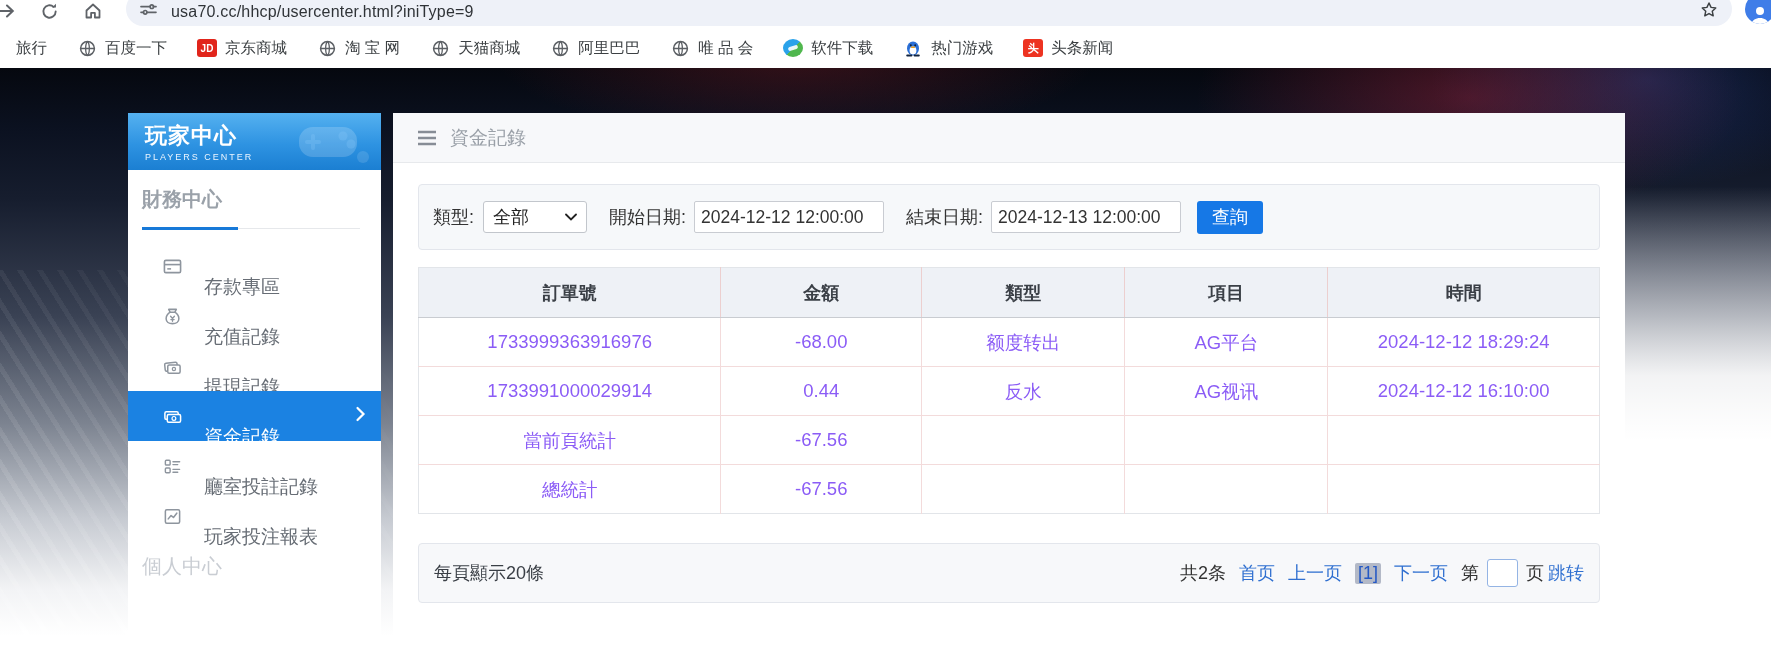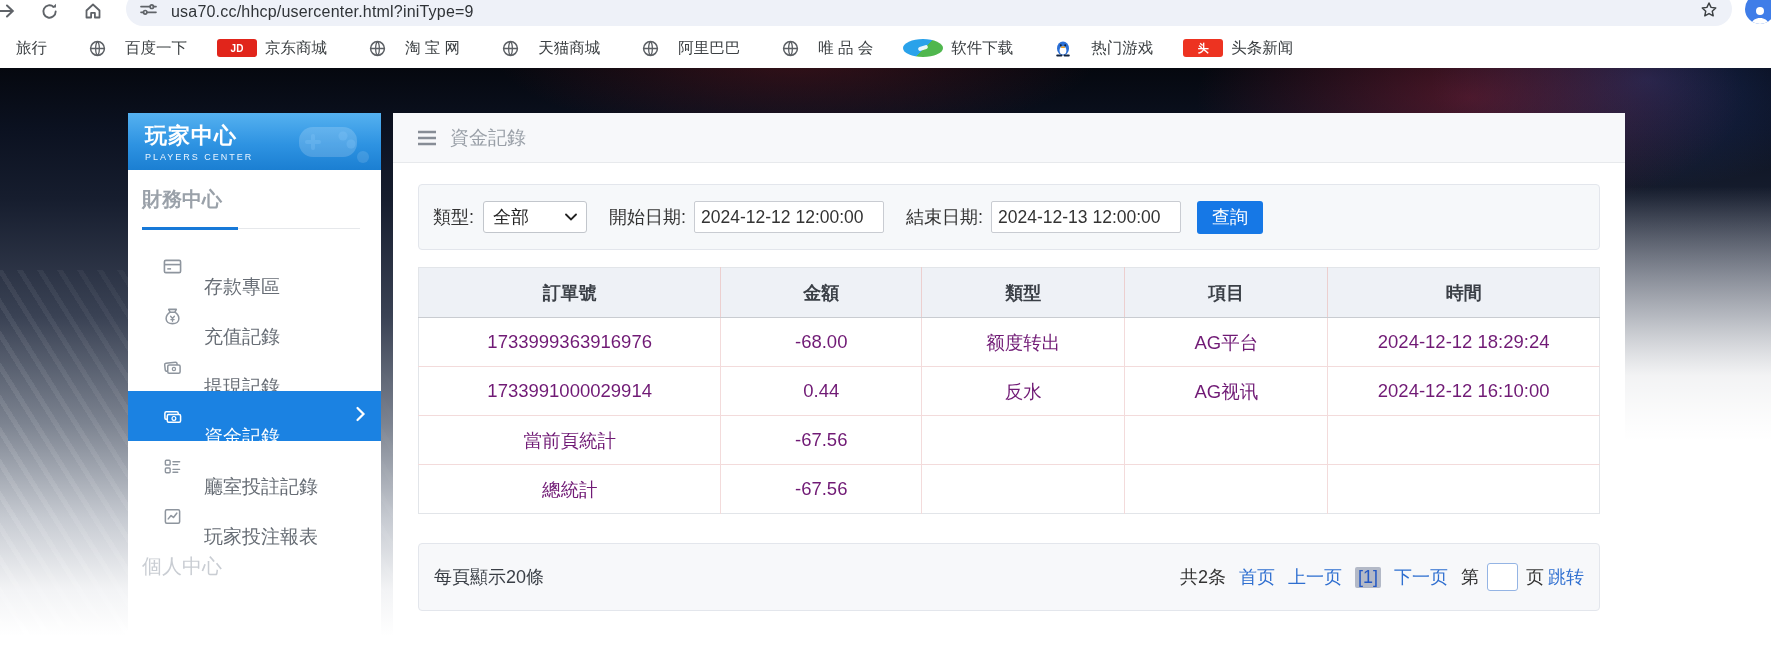--- a/index.html
+++ b/index.html
@@ -19,21 +19,21 @@
   .url-text { margin-left:14px; font-size:16px; color:#2f3337; margin-top:5px; letter-spacing:.2px; }
   .pill-spacer { flex:1; }
   .star { color:#3c4043; margin-top:6px; }
   .avatar { position:absolute; left:1745px; top:-6px; width:30px; height:30px; border-radius:50%; background:#3f7de8; display:flex; align-items:flex-end; justify-content:center; overflow:hidden; }
   .avatar svg { display:block; }
 
   .bm-row { height:40px; display:flex; align-items:center; padding-left:16px; }
   .bm { display:inline-flex; align-items:center; margin-right:30px; cursor:pointer; }
   .bm-label { font-size:15.5px; color:#3c4043; margin-left:8px; white-space:nowrap; }
   .bm:first-child .bm-label { margin-left:0; }
-  .fav { width:40px; height:18px; display:flex; align-items:center; justify-content:center; }
+  .fav { width:20px; height:18px; display:flex; align-items:center; justify-content:center; }
   .fav-jd { background:#e1251b; border-radius:3px; color:#fff; font-size:10px; font-weight:bold; }
   .fav-tt { background:#ed3321; border-radius:3px; color:#fff; font-size:11px; font-weight:bold; }
   .fav-sw { background:linear-gradient(135deg,#2aa2ea 52%,#50b74e 52%); border-radius:50%; }
   .fav-sw .swoosh{ width:10px; height:4px; border-radius:3px; background:rgba(255,255,255,.9); transform:rotate(-18deg); }
 
   
   .page { position:absolute; top:68px; left:0; width:1771px; height:592px; overflow:hidden; }
   .bg-base { position:absolute; inset:0;
     background:
       radial-gradient(430px 120px at 45% -2%, rgba(150,35,45,.33), transparent 70%),
@@ -77,26 +77,26 @@
   .f-label { font-size:18px; color:#333; white-space:nowrap; }
   .select { width:104px; height:32px; background:#fff; border:1px solid #c2c6cc; border-radius:3px; display:flex; align-items:center; justify-content:space-between; padding:0 9px; margin-left:9px; cursor:pointer; }
   .select span { font-size:18px; color:#222; }
   .select .chev-d { color:#222; display:flex; }
   .gap-lg { margin-left:22px; }
   .date-input { width:190px; height:32px; border:1px solid #c9ccd2; border-radius:2px; background:#fff; font-size:17.5px; color:#333; padding:0 6px; margin-left:8px; font-family:"Liberation Sans","DejaVu Sans",sans-serif; }
   .btn-search { margin-left:16px; height:33px; padding:0 15px; background:#1678e6; color:#fff; font-size:18px; border:none; border-radius:3px; cursor:pointer; font-family:inherit; }
 
   table.records { position:absolute; left:25px; top:154px; width:1182px; border-collapse:collapse; table-layout:fixed; }
   table.records th { height:50px; background:#eef1f6; font-size:18px; color:#3a3f46; font-weight:bold; border-right:1px solid #eccfcf; border-bottom:1px solid #c9ccd1; text-align:center; }
-  table.records td { height:49px; font-size:18.5px; color:#701a75; border-right:1px solid #f3dbdb; border-bottom:1px solid #f3dbdb; text-align:center; background:#fff; }
+  table.records td { height:49px; font-size:18.5px; color:#8b5cf6; border-right:1px solid #f3dbdb; border-bottom:1px solid #f3dbdb; text-align:center; background:#fff; }
   table.records th:last-child, table.records td:last-child { border-right:none; }
   table.records { border:1px solid #e2e5e9; }
   table.records tr:last-child td { border-bottom:none; }
 
-  .pager { position:absolute; left:25px; top:430px; width:1182px; height:68px; background:#f7f8fa; border:1px solid #e3e6ec; border-radius:4px; display:flex; align-items:center; padding:0 15px; }
+  .pager { position:absolute; left:25px; top:430px; width:1182px; height:60px; background:#f7f8fa; border:1px solid #e3e6ec; border-radius:4px; display:flex; align-items:center; padding:0 15px; }
   .pager .size-text { font-size:18px; color:#3a3f46; }
   .pager .pg-right { margin-left:auto; display:flex; align-items:center; font-size:18px; color:#333; }
   .pg-right .lnk { color:#2f6fd0; margin-left:13px; cursor:pointer; }
   .pg-right .total { color:#333; }
   .pg-right .cur { margin-left:13px; background:#b3b9c7; color:#2458c4; padding:0 3px; border-radius:2px; }
   .pg-right .word { margin-left:13px; }
   .jump-input { width:31px; height:28px; margin-left:8px; border:1px solid #94b4e4; border-radius:3px; background:#fff; font-size:16px; text-align:center; }
   .pg-right .word-after { margin-left:8px; }
   .pg-right .go { margin-left:4px; }
 </style>

